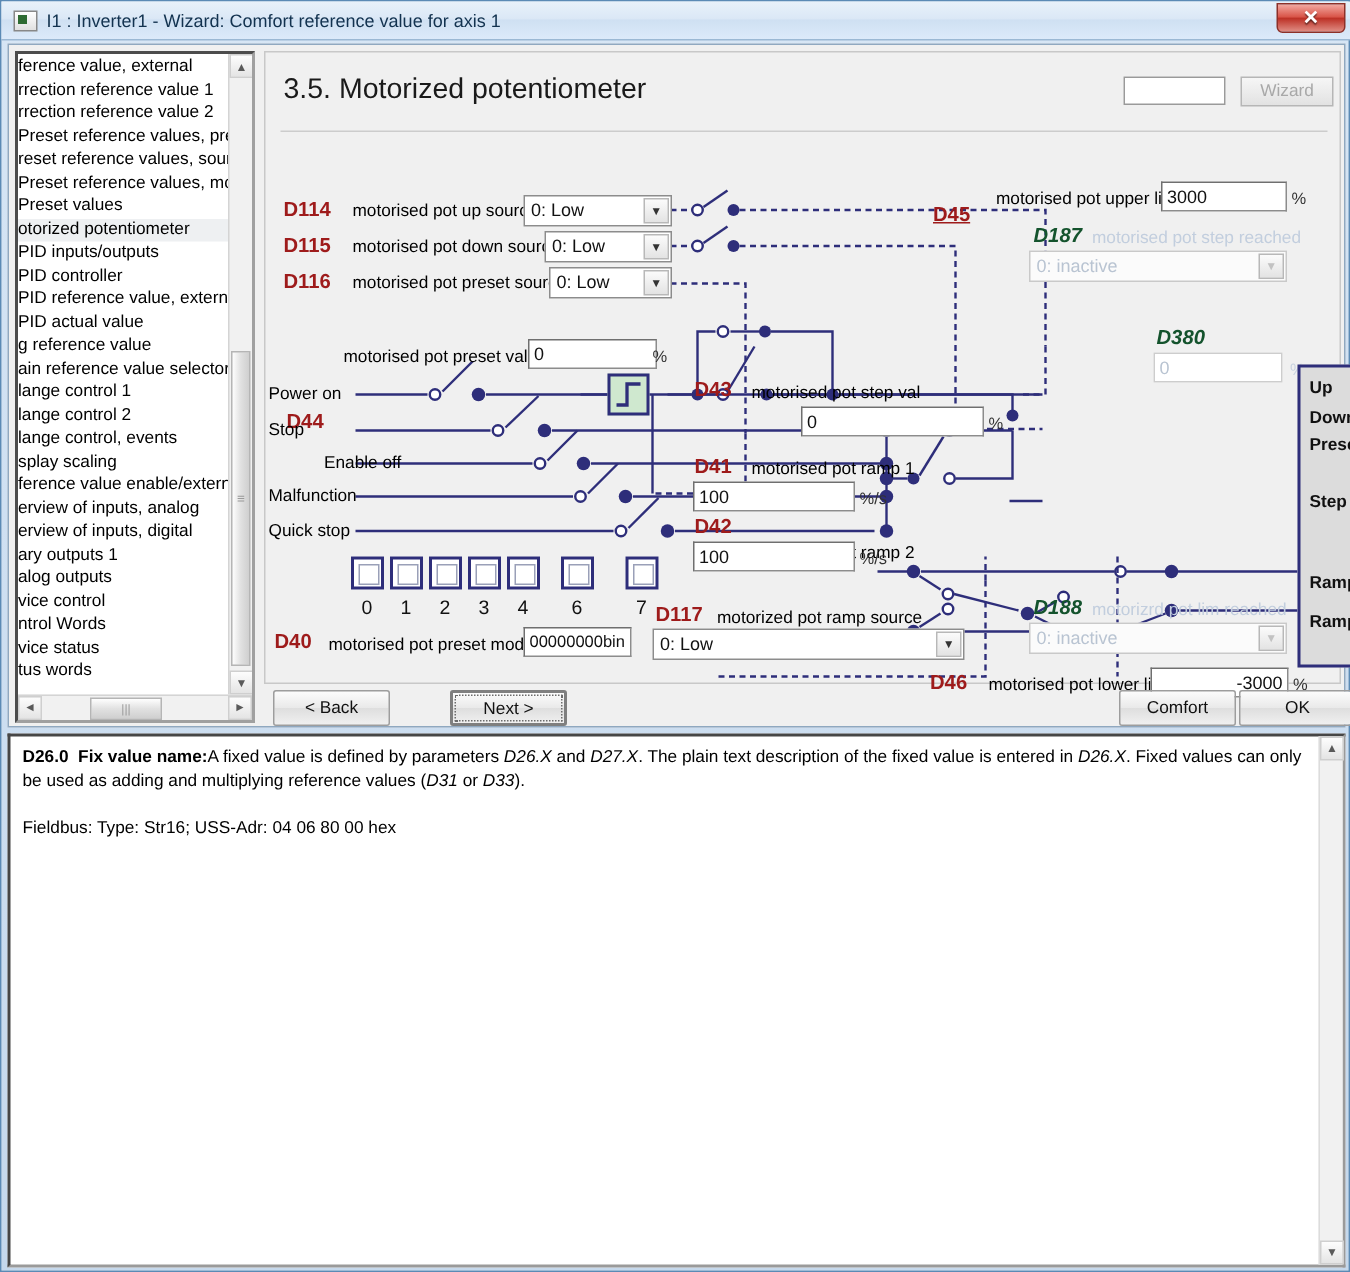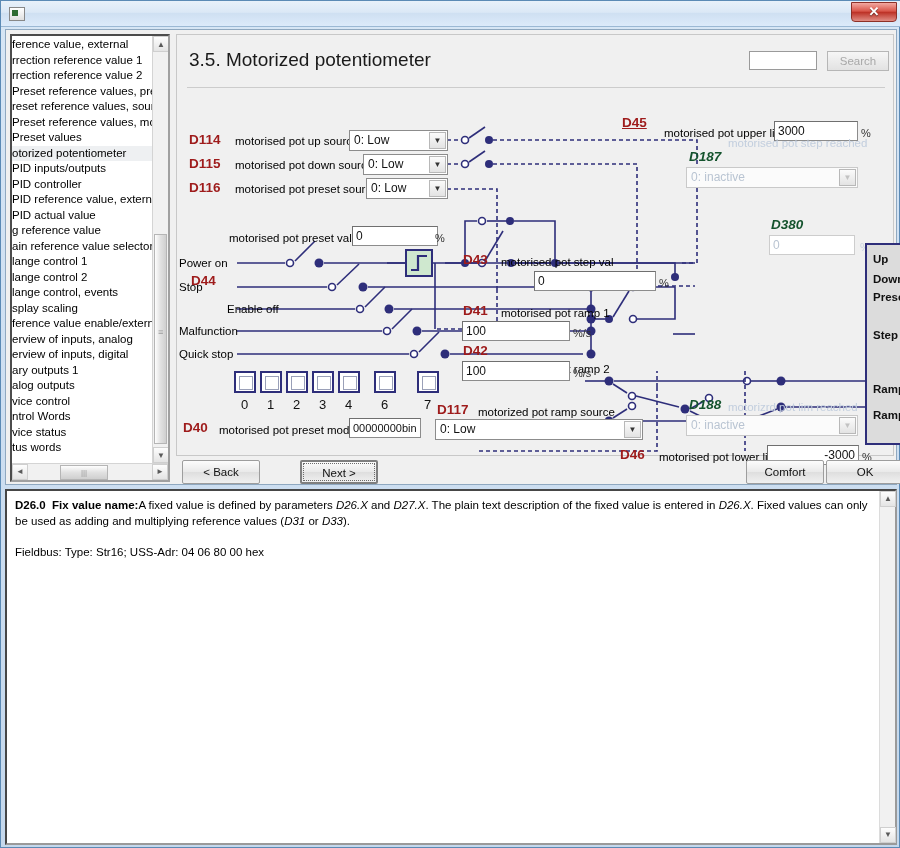--- a/index.html
+++ b/index.html
@@ -204,20 +204,21 @@
   }
   .desc-scroll .arrow.down{ position:absolute; bottom:0; left:0; }
 </style>
 </head>
 <body>
 
 <div id="app">
 
   <div class="titlebar">
     <div class="title-icon"></div>
+    <div class="title-text">I1 : Inverter1 - Wizard: Comfort reference value for axis 1</div>
     <div class="close-btn">✕</div>
   </div>
 
   <div class="wizard">
 
     <div class="listbox">
       <div class="list-items" id="list-items">
           <div class="list-item">ference value, external</div>
           <div class="list-item">rrection reference value 1</div>
           <div class="list-item">rrection reference value 2</div>
@@ -255,21 +256,21 @@
         <div class="harrow">◄</div>
         <div class="hthumb">|||</div>
         <div class="harrow right">►</div>
       </div>
     </div>
 
     <div class="content">
       <div class="page-title">3.5. Motorized potentiometer</div>
       <div class="title-rule"></div>
       <input class="search-input" type="text" value="" style="">
-      <div class="search-btn">Search</div>
+      <div class="search-btn">Wizard</div>
 
       <div class="diagram">
 
         <svg class="wires" viewBox="0 0 718 366">
           <g stroke="#2e2e7a" fill="none" stroke-width="1.6">
 
             <path d="M270 49 L285 49" stroke-dasharray="4,3"></path>
             <circle cx="288" cy="49" r="3.5" fill="#fff"></circle>
             <path d="M292 47 L308 36"></path>
             <circle cx="312" cy="49" r="4" fill="#2e2e7a" stroke="none"></circle>
@@ -419,27 +420,27 @@
           <span class="arrowbox">
               <span>▼</span>
             </span>
         </div>
 
         <div class="pcode" style="left:14px; top:138px;margin-top:44px;">D44</div>
         <div class="lbl" style="left:52px; top:141px;">motorised pot preset value</div>
         <input class="tf" type="text" style="left: 175px; top: 135px; width: 86px;" value="0">
         <div class="unit" style="left:258px; top:141px;">%</div>
 
-        <div class="pcode" style="left:445px; top:24px;text-decoration:underline;">D45</div>
+        <div class="pcode" style="left:445px; top:44px;text-decoration:underline;">D45</div>
         <div class="lbl" style="left:487px; top:36px;">motorised pot upper limit</div>
         <input class="tf" type="text" style="left: 597px; top: 30px; width: 84px;" value="3000">
         <div class="unit" style="left:684px; top:36px;">%</div>
 
         <div class="pcode dim" style="left:512px; top:58px;">D187</div>
-        <div class="lbl dim" style="left:551px; top:46px;">motorised pot step reached</div>
+        <div class="lbl dim" style="left:551px; top:62px;">motorised pot step reached</div>
         <div class="combo dim" style="left:509px; top:76px; width:172px;">
           <span>0: inactive</span>
           <span class="arrowbox">
               <span>▼</span>
             </span>
         </div>
 
         <div class="pcode dim" style="left:594px; top:126px;">D380</div>
         <input class="tf dim" type="text" style="left: 592px; top: 144px; width: 86px;" value="0">
         <div class="unit dim" style="left:683px; top:150px;">%</div>
@@ -455,21 +456,21 @@
         <div class="unit" style="left:396px; top:236px;">%/s</div>
 
         <div class="pcode" style="left:286px; top:252px;">D42</div>
         <div class="lbl" style="left:324px; top:272px;">motorised pot ramp 2</div>
         <input class="tf" type="text" style="left: 285px; top: 270px; width: 108px;" value="100">
         <div class="unit" style="left:396px; top:276px;">%/s</div>
 
         <div id="signal-rows">
             <div class="lbl" style="left: 2px; top: 166px;">Power on</div>
             <div class="lbl" style="left: 2px; top: 190px;">Stop</div>
-            <div class="lbl" style="left: 11px; top: 212px; padding-left: 39px;">Enable off</div>
+            <div class="lbl" style="left: 0; top: 212px; padding-left: 39px;">Enable off</div>
             <div class="lbl" style="left: 2px; top: 234px;">Malfunction</div>
             <div class="lbl" style="left: 2px; top: 257px;">Quick stop</div>
           </div>
 
         <div style="position:absolute; left:228px; top:158px; width:28px; height:28px; background:#cfe8cf; border:2px solid #2e2e7a;">
           <svg viewBox="0 0 24 24" width="24" height="24">
             <path d="M4 19 L11 19 L11 5 L20 5" stroke="#2e2e7a" stroke-width="2.2" fill="none"></path>
           </svg>
         </div>
 

